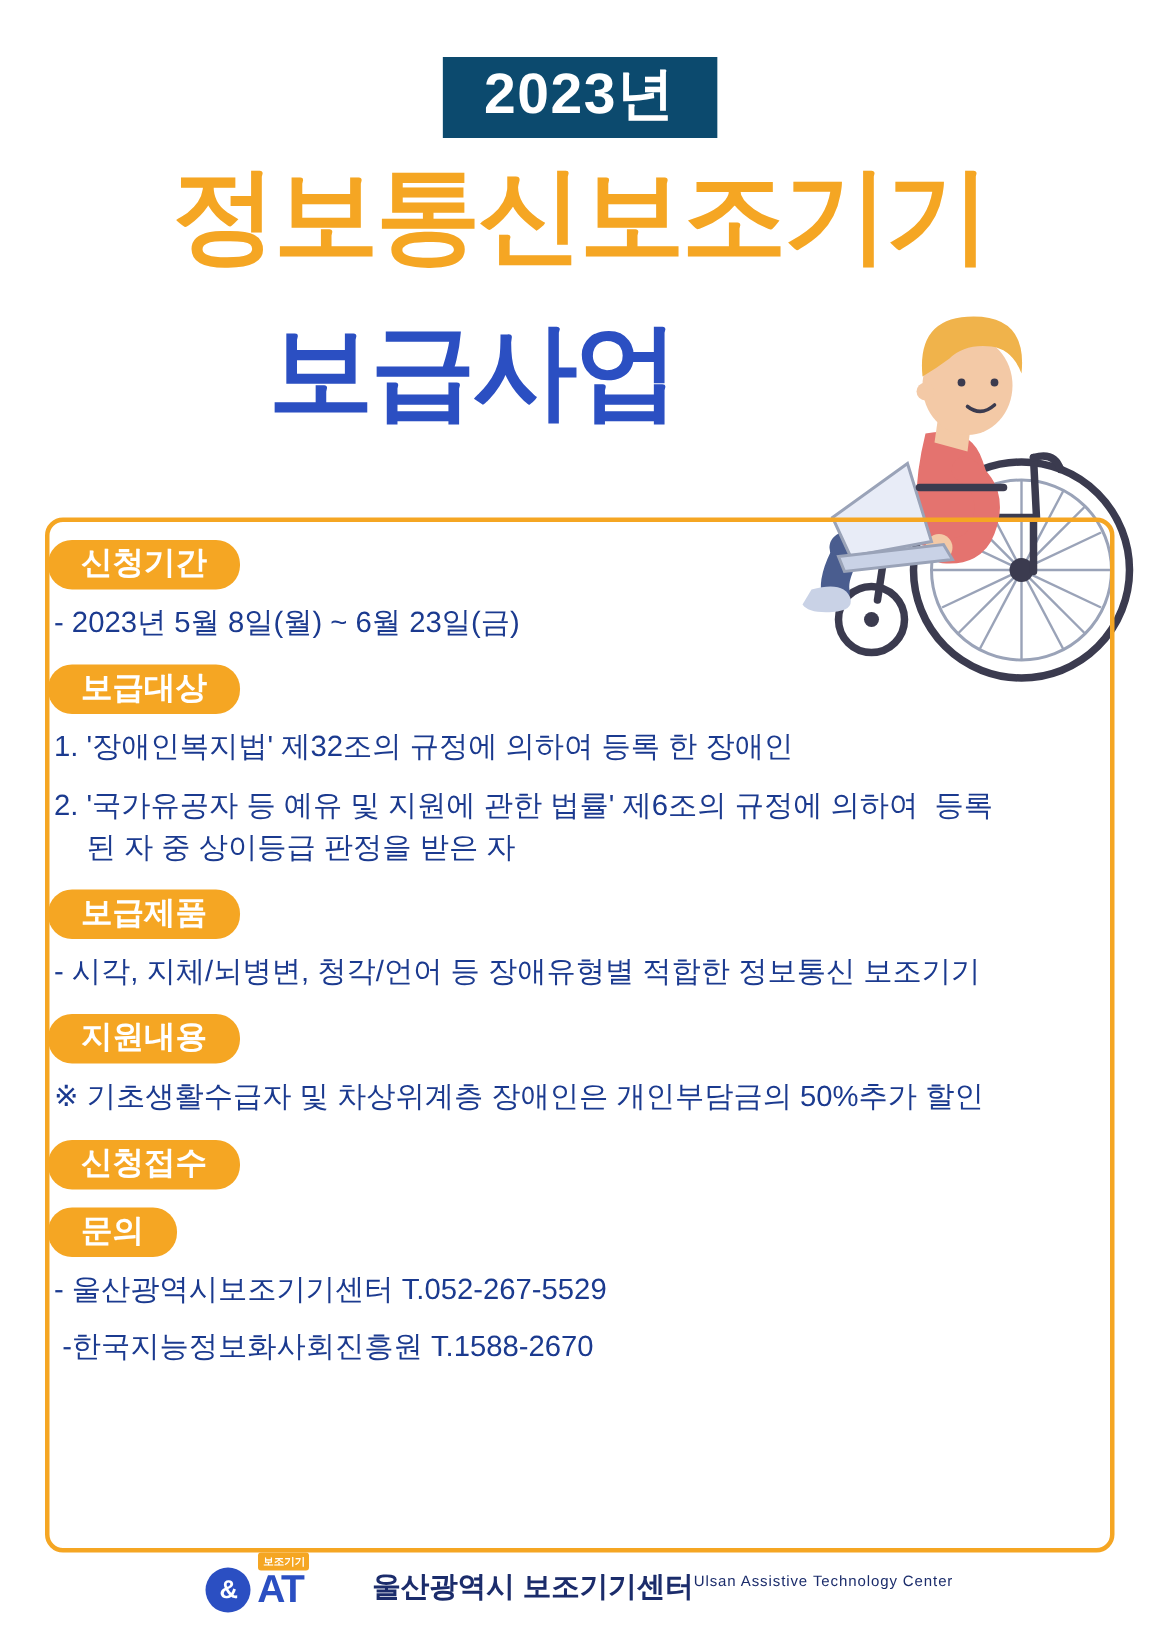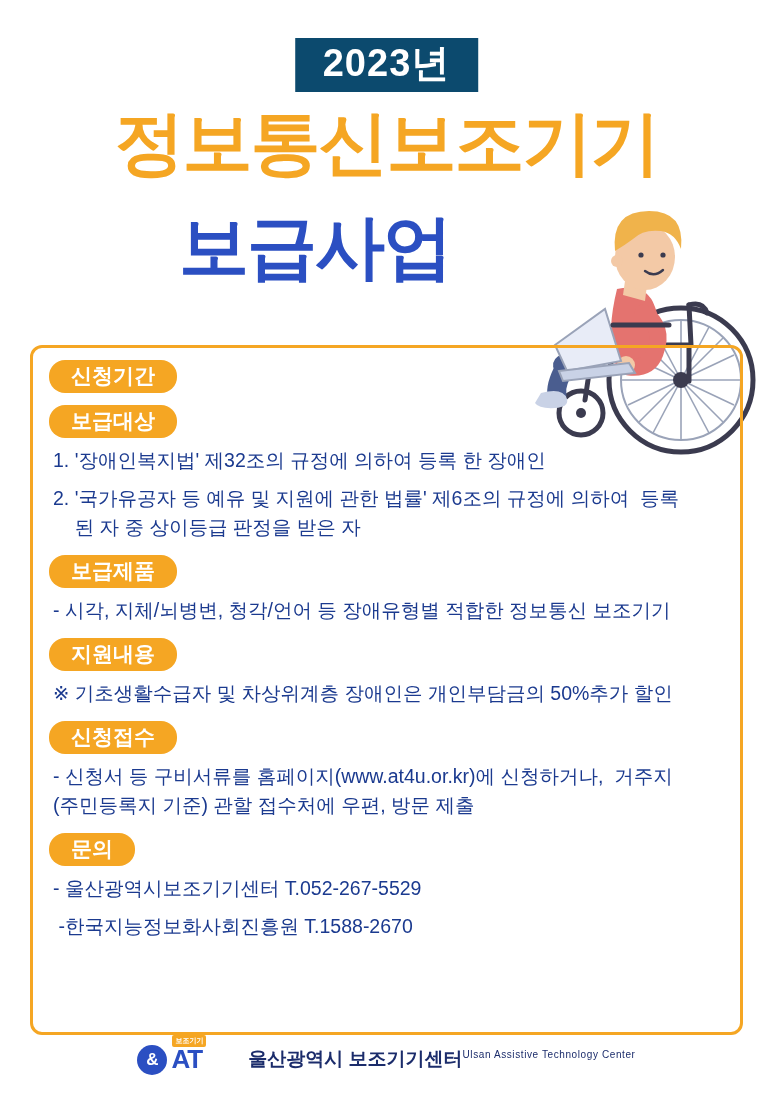--- a/index.html
+++ b/index.html
@@ -83,21 +83,21 @@
     width: 713px;
     height: 690px;
     border: 3px solid #f5a623;
     border-radius: 12px;
     box-sizing: border-box;
     background: transparent;
   }
 
   .sections {
     position: absolute;
-    left: 49px;
+    left: 32px;
     top: 360px;
     width: 690px;
   }
 
   .section {
     margin-bottom: 4px;
   }
 
   .label {
     display: inline-block;
@@ -251,20 +251,21 @@
       <path d="M120 140 L176 140" fill="none" stroke="#3b3b4f" stroke-width="5" stroke-linecap="round"></path>
     </svg>
   </div>
 
   <div class="content-box"></div>
 
   <div class="sections">
 
     <div class="section">
       <div class="label">신청기간</div>
+      <div class="body-text">- 2023년 5월 8일(월) ~ 6월 23일(금)</div>
     </div>
 
     <div class="section">
       <div class="label">보급대상</div>
       <div class="body-text small-gap">1. '장애인복지법' 제32조의 규정에 의하여 등록 한 장애인</div>
       <div class="body-text">2. '국가유공자 등 예유 및 지원에 관한 법률' 제6조의 규정에 의하여  등록
     된 자 중 상이등급 판정을 받은 자</div>
     </div>
 
     <div class="section">
@@ -272,22 +273,20 @@
       <div class="body-text">- 시각, 지체/뇌병변, 청각/언어 등 장애유형별 적합한 정보통신 보조기기</div>
     </div>
 
     <div class="section">
       <div class="label">지원내용</div>
       <div class="body-text">※ 기초생활수급자 및 차상위계층 장애인은 개인부담금의 50%추가 할인</div>
     </div>
 
     <div class="section">
       <div class="label">신청접수</div>
-      <div class="body-text">- 신청서 등 구비서류를 홈페이지(www.at4u.or.kr)에 신청하거나,  거주지
-(주민등록지 기준) 관할 접수처에 우편, 방문 제출</div>
     </div>
 
     <div class="section">
       <div class="label">문의</div>
       <div class="body-text small-gap">- 울산광역시보조기기센터 T.052-267-5529</div>
       <div class="body-text"> -한국지능정보화사회진흥원 T.1588-2670</div>
     </div>
 
   </div>
 

